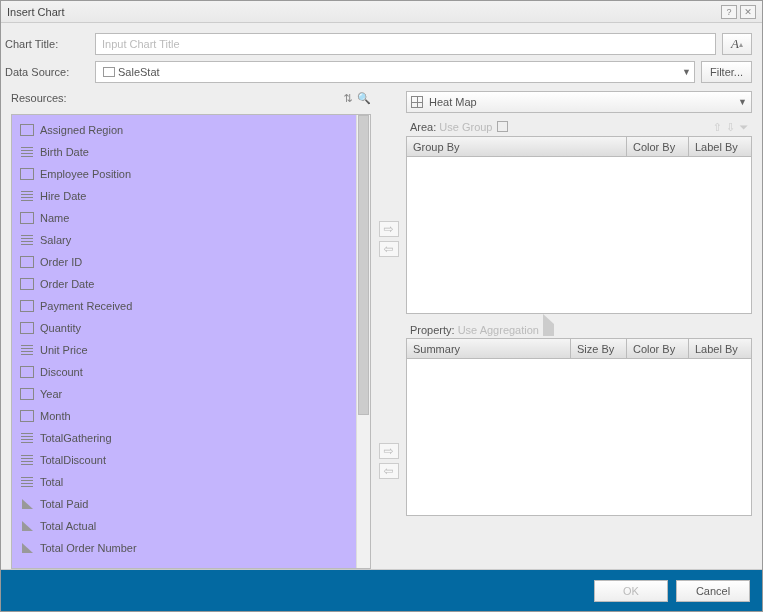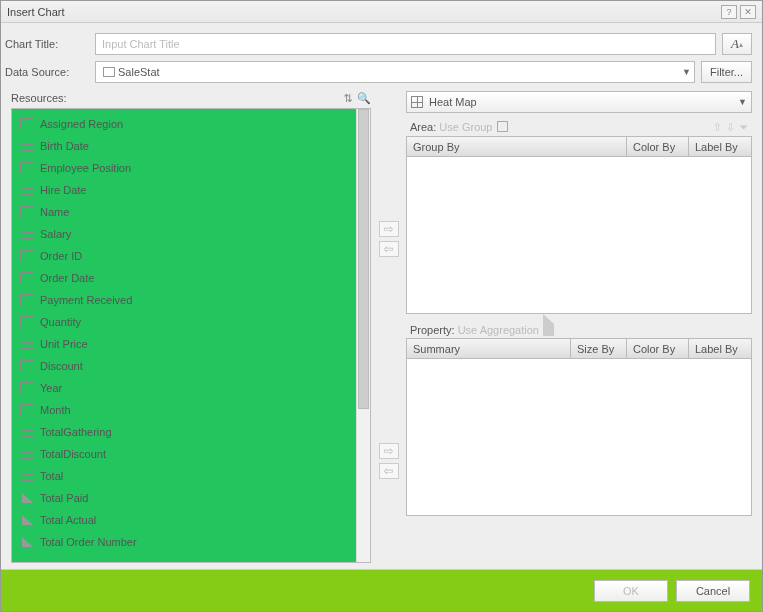--- a/index.html
+++ b/index.html
@@ -13,24 +13,24 @@
 .lbl{width:90px;color:#555}
 input.text{flex:1;height:22px;border:1px solid #bbb;background:#fff;padding:0 6px;color:#555}
 input.text::placeholder{color:#bbb}
 .btn{height:22px;border:1px solid #bbb;background:linear-gradient(#fff,#eee);padding:0 8px;margin-left:6px;color:#555;display:flex;align-items:center;font-style:normal}
 .ds-wrap{flex:1;position:relative;display:flex;align-items:center}
 .ds-wrap .cube{width:12px;height:10px;border:1px solid #999;margin:0 4px;position:absolute;left:4px}
 .ds-wrap input{padding-left:22px}
 .dd-arrow{position:absolute;right:4px;font-size:9px;color:#666;pointer-events:none}
 .main{display:flex;padding:0 10px;margin-top:8px}
 .left{width:360px}
-.res-head{display:flex;align-items:center;margin-bottom:3px}
+.res-head{display:flex;align-items:center;margin-bottom:9px}
 .res-head .spacer{flex:1}
 .res-head .ico{width:14px;height:14px;display:flex;align-items:center;justify-content:center;color:#888;margin-left:2px}
-.listbox{border:1px solid #bbb;background:#22c55e;height:455px;display:flex}
+.listbox{border:1px solid #bbb;background:#c4b5fd;height:455px;display:flex}
 .list-inner{flex:1;overflow:hidden;padding:4px 0}
 .item{display:flex;align-items:center;height:22px;padding:0 8px}
 .item .ic{width:14px;height:12px;margin-right:6px;display:inline-flex;align-items:center;justify-content:center}
 .ic-box{border:1px solid #888}
 .ic-lines::before{content:"";display:block;width:12px;height:10px;background:repeating-linear-gradient(#888 0 1px,transparent 1px 3px)}
 .ic-tri{width:0;height:0;border-left:11px solid #999;border-bottom:10px solid transparent;border-top:0}
 .ic-tri-wrap{transform:scaleY(-1)}
 .scrollbar{width:14px;background:#f1f1f1;border-left:1px solid #ddd;position:relative}
 .thumb{position:absolute;top:0;left:1px;right:1px;height:300px;background:#ccc;border:1px solid #bbb}
 .mid{width:35px;display:flex;flex-direction:column;align-items:center}
@@ -43,21 +43,21 @@
 .section-head .sh-val{color:#bbb;margin-left:3px}
 .section-head .chk{width:11px;height:11px;border:1px solid #aaa;margin-left:4px}
 .section-head .sh-ico{color:#ccc;margin-left:4px;font-size:11px}
 .grid{border:1px solid #bbb;background:#fff;display:flex;flex-direction:column}
 .grid-head{display:flex;background:linear-gradient(#f5f5f5,#ddd);border-bottom:1px solid #bbb;height:20px}
 .gh{border-right:1px solid #bbb;padding:0 6px;display:flex;align-items:center;color:#555}
 .gh:last-child{border-right:none}
 .grid-body{flex:1}
 .grid1{height:178px;margin-bottom:8px}
 .grid2{height:178px}
-.footer{position:absolute;bottom:0;left:0;right:0;height:42px;border-top:1px solid #ccc;display:flex;align-items:center;justify-content:flex-end;padding:0 12px;background:#84cc16}
+.footer{position:absolute;bottom:0;left:0;right:0;height:42px;border-top:1px solid #ccc;display:flex;align-items:center;justify-content:flex-end;padding:0 12px;background:#0369a1}
 .footer .fbtn{width:74px;height:22px;border:1px solid #bbb;background:linear-gradient(#fff,#eee);margin-left:8px;display:flex;align-items:center;justify-content:center}
 .footer .fbtn.disabled{color:#bbb}
 </style>
 </head>
 <body>
 
 <div class="titlebar">
   <span class="title">Insert Chart</span>
   <span class="spacer"></span>
   <div class="tb-btn">?</div>

